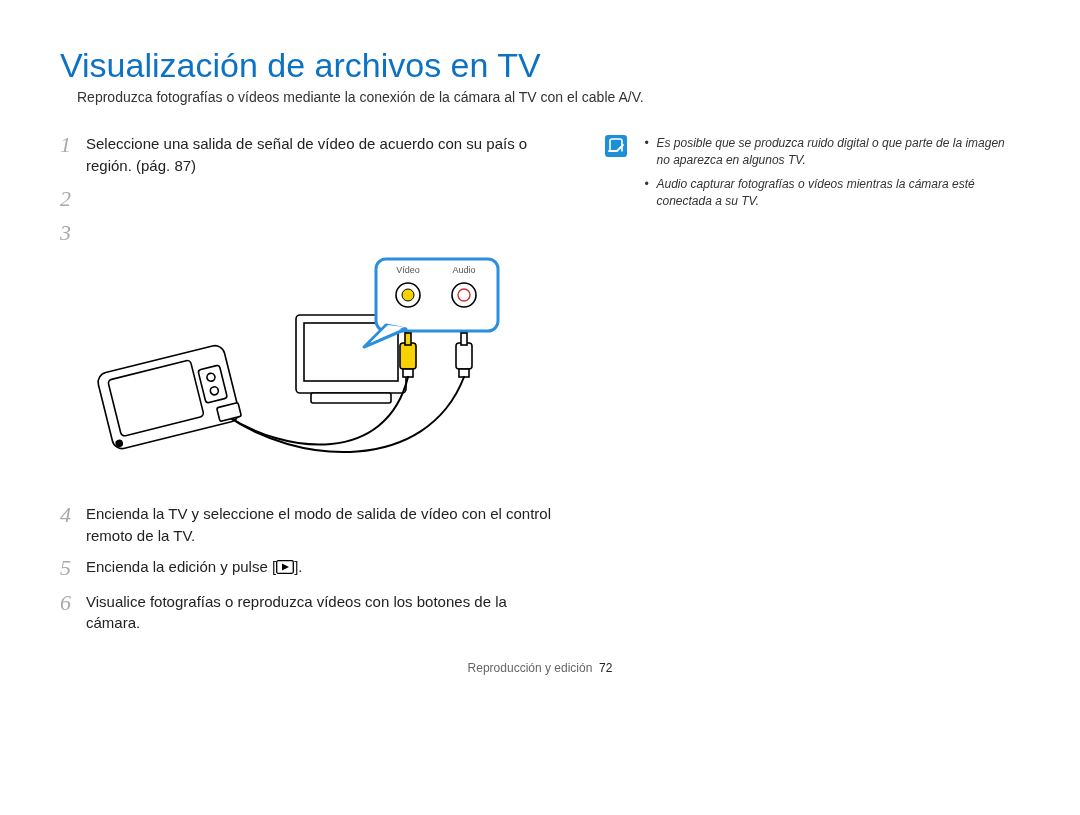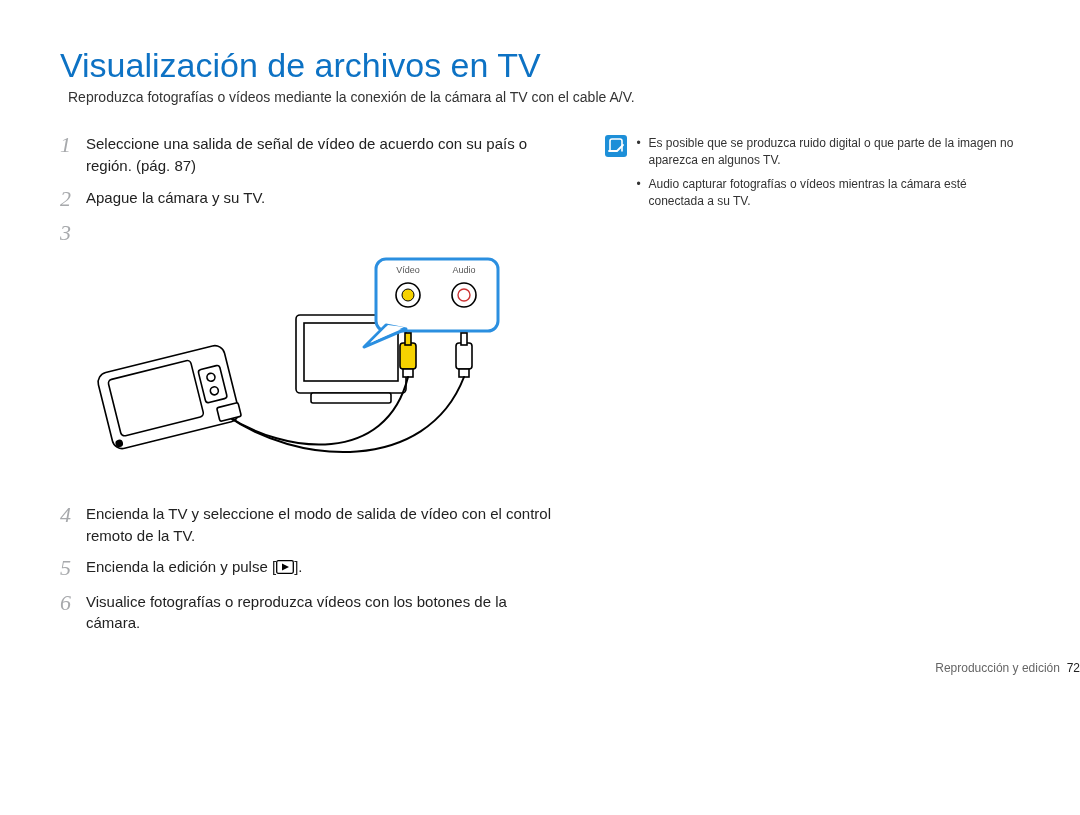--- a/index.html
+++ b/index.html
@@ -21,21 +21,21 @@
   h1.title {
     font-size: 34px;
     font-weight: 400;
     color: #0d72c4;
     margin: 0 0 4px 0;
     letter-spacing: 0px;
   }
   .subtitle {
     font-size: 14px;
     color: #333;
-    margin: 0 0 28px 8px;
+    margin: 0 0 28px 17px;
   }
   .columns {
     display: flex;
     gap: 40px;
   }
   .col-left {
     width: 510px;
   }
   .col-right {
     width: 420px;
@@ -72,21 +72,22 @@
     display: inline-block;
     vertical-align: -2px;
   }
   .illustration {
     margin: 8px 0 18px 26px;
     width: 420px;
     height: 230px;
   }
   .note-box {
     display: flex;
-    gap: 10px;
+    gap: 18px;
+    font-style: italic;
   }
   .note-icon {
     width: 22px;
     height: 22px;
     flex: 0 0 22px;
     border-radius: 3px;
     background: #1d8fd8;
     position: relative;
   }
   .note-icon svg { position: absolute; left: 2px; top: 2px; }
@@ -108,21 +109,21 @@
     position: absolute;
     left: 0;
     top: 0;
     color: #333;
   }
   .footer {
     position: absolute;
     bottom: 28px;
     left: 0;
     width: 100%;
-    text-align: right;
+    text-align: center;
     font-size: 12px;
     color: #666;
   }
   .footer .pg {
     color: #222;
   }
 </style>
 </head>
 <body>
 
@@ -136,21 +137,20 @@
     <div class="col-left">
       <ol class="steps">
 
         <li>
           <span class="num">1</span>
           <span class="txt">Seleccione una salida de señal de vídeo de acuerdo con su país o región. (pág. 87)</span>
         </li>
 
         <li>
           <span class="num">2</span>
-          <span class="txt">Apague la cámara y su TV.</span>
         </li>
 
         <li>
           <span class="num">3</span>
         </li>
       </ol>
 
       <div class="illustration">
         <svg viewBox="0 0 420 230" width="420" height="230">
 

